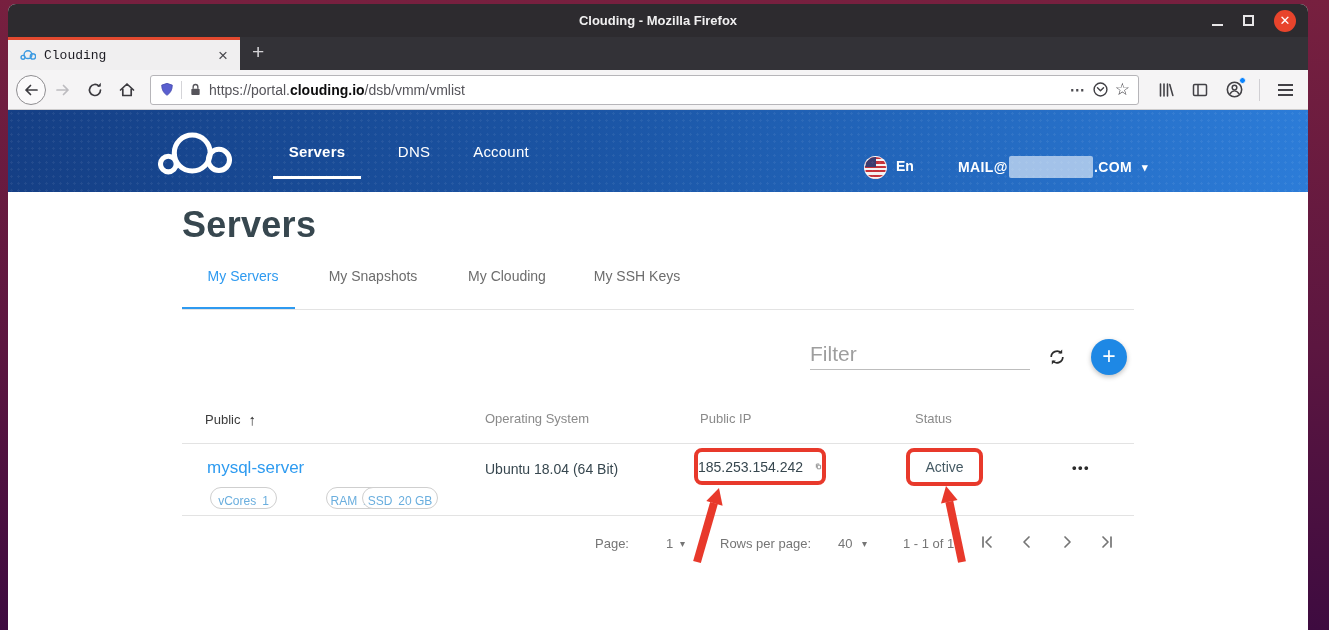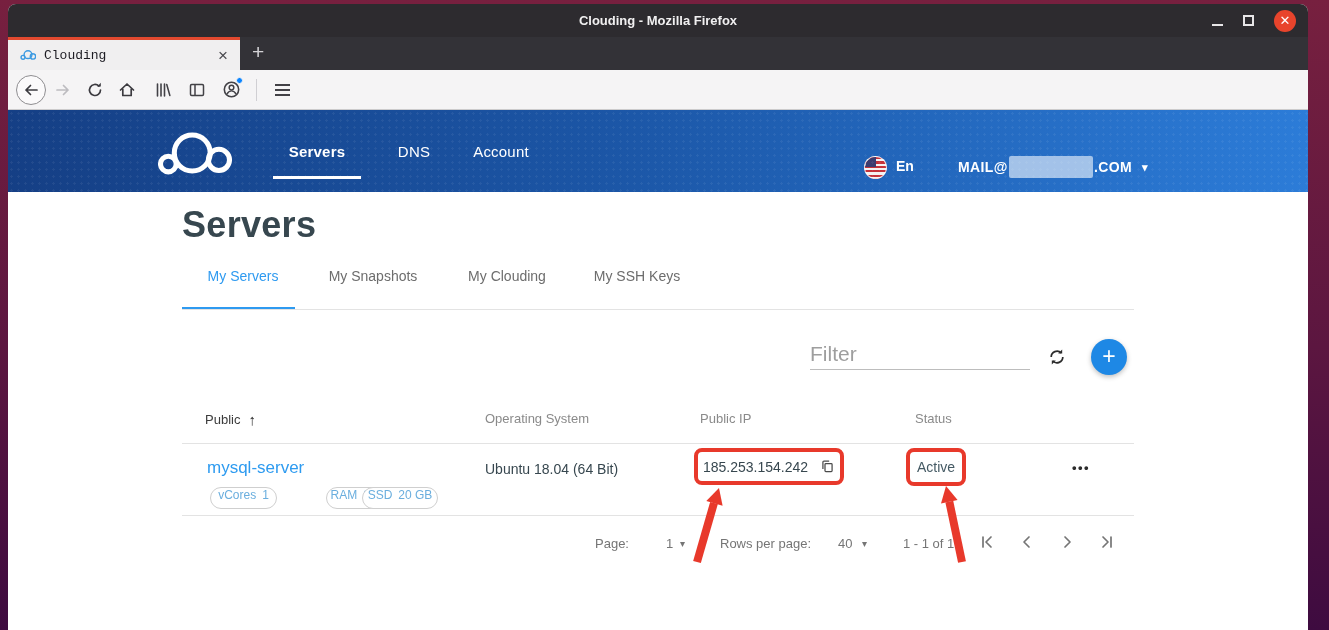--- a/index.html
+++ b/index.html
@@ -90,21 +90,21 @@
   .refresh-btn { left:1037px; top:153px; width:24px; height:24px; display:flex; align-items:center; justify-content:center; }
   .fab { left:1083px; top:147px; width:36px; height:36px; border-radius:50%; background:#1e88e5;
          color:#fff; font-size:23px; font-weight:400; display:flex; align-items:center; justify-content:center;
          box-shadow:0 2px 5px rgba(0,0,0,0.25); padding-bottom:2px; }
   .th { top:219px; font-size:13px; color:#8a8a8a; }
   .th-server { left:197px; color:#3c3c3c; display:flex; align-items:center; gap:8px; }
   .sort-arrow { font-size:15px; color:#2c2c2c; }
   .cell { font-size:14px; color:#37474f; }
   .server-link { left:199px; top:266px; font-size:17px; color:#2e9bf0;text-align:right; }
   .chip { top:295px; height:22px; border:1px solid #cfcfcf; border-radius:12px; background:#fff;
-          display:flex; align-items:flex-start; justify-content:center; gap:6px;
+          display:flex; align-items:flex-end; justify-content:center; gap:6px;
           font-size:12px; color:#6aaede; }
   .redbox { border:4px solid #e8392b; border-radius:8px; display:flex; align-items:center;
             justify-content:center; gap:5px; background:#fff; }
   .dots-menu { left:1064px; top:268px; font-size:13px; letter-spacing:1.5px; color:#2c2c2c; font-weight:bold; }
   .pg-text { top:344px; font-size:13px; color:#757575; white-space:nowrap; }
   .pg-caret { font-size:10px; color:#757575; }
   .pg-btn { top:340px; width:20px; height:20px; display:flex; align-items:center; justify-content:center; }
 
   .annotations { position:absolute; left:0; top:0; width:1329px; height:630px; pointer-events:none; }
 </style>
@@ -154,20 +154,37 @@
           <path d="M14.5 9a5.5 5.5 0 1 1-1.6-3.9" fill="none" stroke="#3c3b40" stroke-width="1.7" stroke-linecap="round"></path>
           <path d="M14.8 1.8v3.6h-3.6z" fill="#3c3b40"></path>
         </svg>
       </div>
       <div class="tbtn">
         <svg width="18" height="18" viewBox="0 0 18 18">
           <path d="M2.5 9L9 3l6.5 6M4.8 7.8v6.7h8.4V7.8" fill="none" stroke="#3c3b40" stroke-width="1.7" stroke-linecap="round" stroke-linejoin="round"></path>
         </svg>
       </div>
 
+      <div class="urlbar">
+        <svg width="16" height="16" viewBox="0 0 18 18">
+          <path d="M9 1.5l6 2c0 5-2 9-6 11.5C5 12.5 3 8.5 3 3.5z" fill="#5a5fcf" stroke="#3f44a8" stroke-width="0.8"></path>
+        </svg>
+        <div class="url-sep"></div>
+        <svg width="15" height="15" viewBox="0 0 18 18">
+          <rect x="4" y="8" width="10" height="7.5" rx="1.2" fill="#55545a"></rect>
+          <path d="M6.2 8V5.8a2.8 2.8 0 0 1 5.6 0V8" fill="none" stroke="#55545a" stroke-width="1.6"></path>
+        </svg>
+        <span class="url-text"><span>https://portal.</span><b>clouding.io</b><span>/dsb/vmm/vmlist</span></span>
+        <span class="page-actions">⋯</span>
+        <svg width="17" height="17" viewBox="0 0 18 18">
+          <circle cx="9" cy="9" r="6.8" fill="none" stroke="#424146" stroke-width="1.5"></circle>
+          <path d="M5.8 7.2L9 10.4l3.2-3.2" fill="none" stroke="#424146" stroke-width="1.5" stroke-linecap="round" stroke-linejoin="round"></path>
+        </svg>
+        <span class="star-glyph">☆</span>
+      </div>
 
       <div class="toolbar-right">
         <div class="tbtn">
           <svg width="18" height="18" viewBox="0 0 18 18">
             <path d="M3.5 3v12M7 3v12M10.5 3v12M12.8 3.6l3 10.8" fill="none" stroke="#424146" stroke-width="1.6" stroke-linecap="round"></path>
           </svg>
         </div>
         <div class="tbtn">
           <svg width="18" height="18" viewBox="0 0 18 18">
             <rect x="2.5" y="3.5" width="13" height="11" rx="1.2" fill="none" stroke="#424146" stroke-width="1.5"></rect>
@@ -256,29 +273,29 @@
         <span>RAM</span>
           <span>2 GB</span>
       </div>
       <div class="abs chip" style="left:354px; width:76px;">
         <span>SSD</span>
           <span>20 GB</span>
       </div>
 
       <div class="abs cell" style="left:477px; top:269px;">Ubuntu 18.04 (64 Bit)</div>
 
-      <div class="abs redbox" style="left:686px; top:256px; width:150px; height:37px;gap:12px;">
+      <div class="abs redbox" style="left:686px; top:256px; width:132px; height:37px;gap:12px;">
         <span class="cell">185.253.154.242</span>
         <svg width="15" height="15" viewBox="0 0 18 18">
           <rect x="6" y="5.5" width="8.5" height="9.5" rx="1" fill="none" stroke="#4a4a4a" stroke-width="1.5"></rect>
           <path d="M3.5 12V3.8A1.3 1.3 0 0 1 4.8 2.5H11" fill="none" stroke="#4a4a4a" stroke-width="1.5"></path>
         </svg>
       </div>
 
-      <div class="abs redbox" style="left:898px; top:256px; width:60px; height:38px;">
+      <div class="abs redbox" style="left:898px; top:256px; width:77px; height:38px;">
         <span class="cell" style="color:#455a64">Active</span>
       </div>
 
       <div class="abs dots-menu">•••</div>
       <div class="abs hline" style="left:174px; top:323px; width:952px;"></div>
 
       <div class="abs pg-text" style="left:587px">Page:</div>
       <div class="abs pg-text" style="left:658px">1</div>
       <div class="abs pg-text pg-caret" style="left:672px; top:346px;">▾</div>
       <div class="abs pg-text" style="left:712px">Rows per page:</div>

